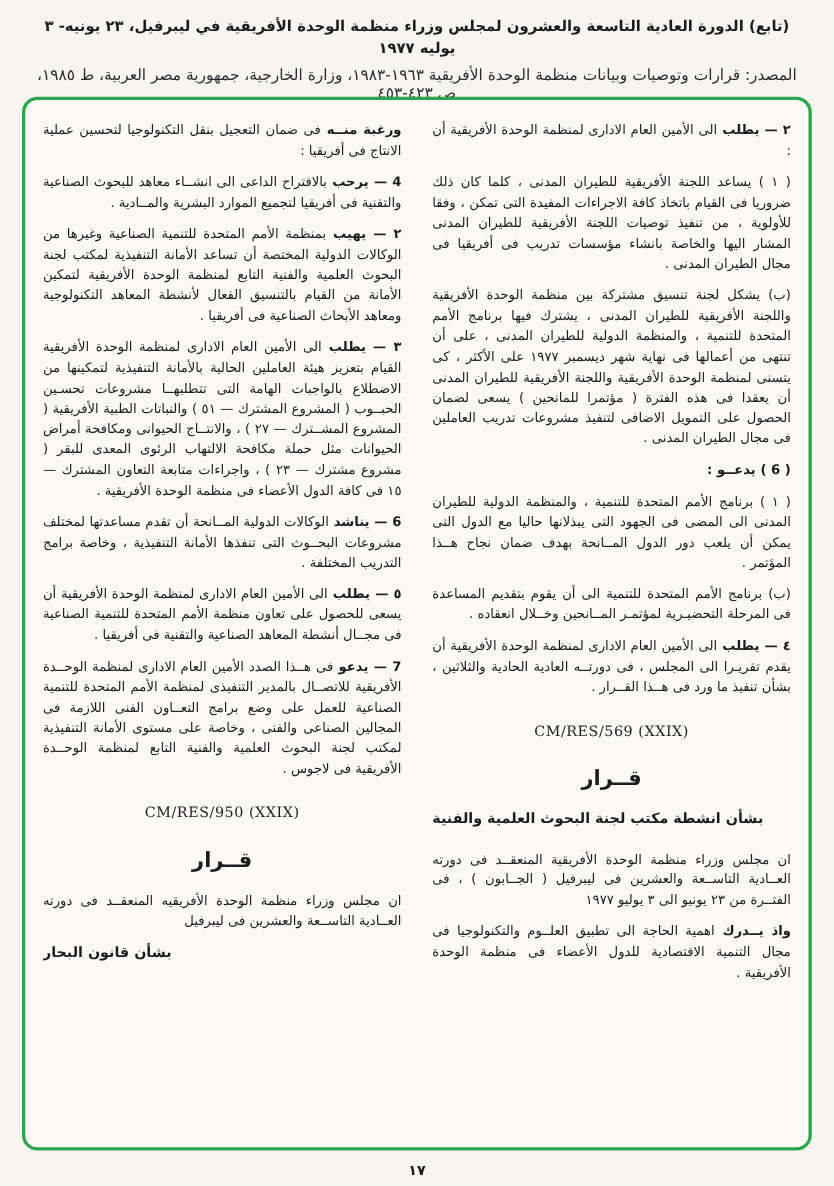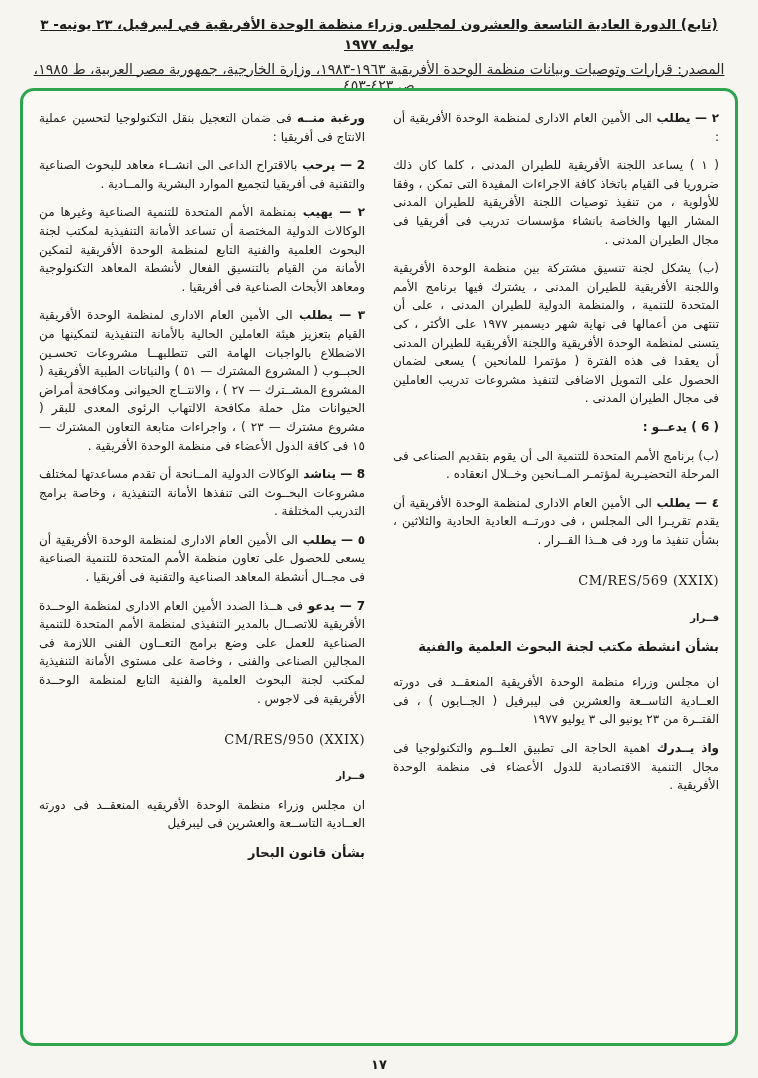--- a/index.html
+++ b/index.html
@@ -5,21 +5,21 @@
   html, body { margin: 0; padding: 0; }
   body {
     width: 758px;
     height: 1078px;
     background: #f6f5f0;
     font-family: "DejaVu Sans", sans-serif;
     color: #1c1c1c;
     position: relative;
     overflow: hidden;
   }
-  .page { width: 758px; height: 1078px; position: relative; text-decoration: underline; }
+  .page { width: 758px; height: 1078px; position: relative; }
 
   
   .header { padding: 14px 30px 0 30px; text-align: center; direction: rtl; }
   .header .title {
     font-weight: bold;
     font-size: 13.5px;
     line-height: 1.5;
   }
   .header .source {
     font-size: 14px;
@@ -55,34 +55,35 @@
     line-height: 1.55;
     overflow: hidden;
   }
 
   .block { margin: 0 0 10px 0; }
   .block.para, .block.item { text-align: justify; }
   .block strong { font-weight: bold; }
 
   .block.code {
     direction: ltr;
-    text-align: right;
+    text-align: center;
     font-family: "DejaVu Serif", serif;
     font-size: 13px;
     letter-spacing: 0.5px;
     margin: 22px 0 18px 0;
   }
   .block.heading {
+    text-align: center;
     font-weight: bold;
-    font-size: 10px;
+    font-size: 19px;
     letter-spacing: 1px;
     margin: 14px 0 12px 0;
   }
   .block.subheading {
-    text-align: right;
+    text-align: left;
     font-weight: bold;
     font-size: 13px;
     margin: 0 0 16px 0;
   }
 
   
   .footer {
     position: absolute;
     bottom: 6px; left: 0; right: 0;
     text-align: center;
@@ -100,34 +101,35 @@
     <div class="source">المصدر: قرارات وتوصيات وبيانات منظمة الوحدة الأفريقية ١٩٦٣-١٩٨٣، وزارة الخارجية، جمهورية مصر العربية، ط ١٩٨٥، ص ٤٢٣-٤٥٣</div>
   </div>
 
   <div class="frame">
     <div class="columns">
       <div class="column">
           <p class="block item"><strong>٢ — يطلب </strong>الى الأمين العام الادارى لمنظمة الوحدة الأفريقية أن :</p>
           <p class="block para">( ١ ) يساعد اللجنة الأفريقية للطيران المدنى ، كلما كان ذلك ضروريا فى القيام باتخاذ كافة الاجراءات المفيدة التى تمكن ، وفقا للأولوية ، من تنفيذ توصيات اللجنة الأفريقية للطيران المدنى المشار اليها والخاصة بانشاء مؤسسات تدريب فى أفريقيا فى مجال الطيران المدنى .</p>
           <p class="block para">(ب) يشكل لجنة تنسيق مشتركة بين منظمة الوحدة الأفريقية واللجنة الأفريقية للطيران المدنى ، يشترك فيها برنامج الأمم المتحدة للتنمية ، والمنظمة الدولية للطيران المدنى ، على أن تنتهى من أعمالها فى نهاية شهر ديسمبر ١٩٧٧ على الأكثر ، كى يتسنى لمنظمة الوحدة الأفريقية واللجنة الأفريقية للطيران المدنى أن يعقدا فى هذه الفترة ( مؤتمرا للمانحين ) يسعى لضمان الحصول على التمويل الاضافى لتنفيذ مشروعات تدريب العاملين فى مجال الطيران المدنى .</p>
           <p class="block item"><strong>( 6 ) يدعــو : </strong></p>
-          <p class="block para">(ب) برنامج الأمم المتحدة للتنمية الى أن يقوم بتقديم الصناعى فى المرحلة التحضيـرية لمؤتمـر المــانحين وخــلال انعقاده .</p>
+          <p class="block para">( ١ ) برنامج الأمم المتحدة للتنمية ، والمنظمة الدولية للطيران المدنى الى المضى فى الجهود التى يبذلانها حاليا مع الدول التى يمكن أن يلعب دور الدول المــانحة بهدف ضمان نجاح هــذا المؤتمر .</p>
+          <p class="block para">(ب) برنامج الأمم المتحدة للتنمية الى أن يقوم بتقديم المساعدة فى المرحلة التحضيـرية لمؤتمـر المــانحين وخــلال انعقاده .</p>
           <p class="block item"><strong>٤ — يطلب </strong>الى الأمين العام الادارى لمنظمة الوحدة الأفريقية أن يقدم تقريـرا الى المجلس ، فى دورتــه العادية الحادية والثلاثين ، بشأن تنفيذ ما ورد فى هــذا القــرار .</p>
           <div class="block code">CM/RES/569 (XXIX)</div>
           <p class="block heading">قــرار</p>
           <p class="block subheading">بشأن انشطة مكتب لجنة البحوث العلمية والفنية</p>
           <p class="block para">ان مجلس وزراء منظمة الوحدة الأفريقية المنعقــد فى دورته العــادية التاســعة والعشرين فى ليبرفيل ( الجــابون ) ، فى الفتــرة من ٢٣ يونيو الى ٣ يوليو ١٩٧٧</p>
           <p class="block item"><strong>واذ يــدرك </strong>اهمية الحاجة الى تطبيق العلــوم والتكنولوجيا فى مجال التنمية الاقتصادية للدول الأعضاء فى منظمة الوحدة الأفريقية .</p>
         </div>
       <div class="column">
           <p class="block item"><strong>ورغبة منــه </strong>فى ضمان التعجيل بنقل التكنولوجيا لتحسين عملية الانتاج فى أفريقيا :</p>
-          <p class="block item"><strong>2 — يرحب </strong>بالاقتراح الداعى الى انشــاء معاهد للبحوث الصناعية والتقنية فى أفريقيا لتجميع الموارد البشرية والمــادية .</p>
+          <p class="block item"><strong>4 — يرحب </strong>بالاقتراح الداعى الى انشــاء معاهد للبحوث الصناعية والتقنية فى أفريقيا لتجميع الموارد البشرية والمــادية .</p>
           <p class="block item"><strong>٢ — يهيب </strong>بمنظمة الأمم المتحدة للتنمية الصناعية وغيرها من الوكالات الدولية المختصة أن تساعد الأمانة التنفيذية لمكتب لجنة البحوث العلمية والفنية التابع لمنظمة الوحدة الأفريقية لتمكين الأمانة من القيام بالتنسيق الفعال لأنشطة المعاهد التكنولوجية ومعاهد الأبحاث الصناعية فى أفريقيا .</p>
           <p class="block item"><strong>٣ — يطلب </strong>الى الأمين العام الادارى لمنظمة الوحدة الأفريقية القيام بتعزيز هيئة العاملين الحالية بالأمانة التنفيذية لتمكينها من الاضطلاع بالواجبات الهامة التى تتطلبهــا مشروعات تحسـين الحبــوب ( المشروع المشترك — ٥١ ) والنباتات الطبية الأفريقية ( المشروع المشــترك — ٢٧ ) ، والانتــاج الحيوانى ومكافحة أمراض الحيوانات مثل حملة مكافحة الالتهاب الرئوى المعدى للبقر ( مشروع مشترك — ٢٣ ) ، واجراءات متابعة التعاون المشترك — ١٥ فى كافة الدول الأعضاء فى منظمة الوحدة الأفريقية .</p>
-          <p class="block item"><strong>8 — يناشد </strong>الوكالات الدولية المــانحة أن تقدم مساعدتها لمختلف مشروعات البحــوث التى تنفذها الأمانة التنفيذية ، وخاصة برامج التدريب المختلفة .</p>
+          <p class="block item"><strong>6 — يناشد </strong>الوكالات الدولية المــانحة أن تقدم مساعدتها لمختلف مشروعات البحــوث التى تنفذها الأمانة التنفيذية ، وخاصة برامج التدريب المختلفة .</p>
           <p class="block item"><strong>٥ — يطلب </strong>الى الأمين العام الادارى لمنظمة الوحدة الأفريقية أن يسعى للحصول على تعاون منظمة الأمم المتحدة للتنمية الصناعية فى مجــال أنشطة المعاهد الصناعية والتقنية فى أفريقيا .</p>
           <p class="block item"><strong>7 — يدعو </strong>فى هــذا الصدد الأمين العام الادارى لمنظمة الوحــدة الأفريقية للاتصــال بالمدير التنفيذى لمنظمة الأمم المتحدة للتنمية الصناعية للعمل على وضع برامج التعــاون الفنى اللازمة فى المجالين الصناعى والفنى ، وخاصة على مستوى الأمانة التنفيذية لمكتب لجنة البحوث العلمية والفنية التابع لمنظمة الوحــدة الأفريقية فى لاجوس .</p>
           <div class="block code">CM/RES/950 (XXIX)</div>
           <p class="block heading">قــرار</p>
           <p class="block para">ان مجلس وزراء منظمة الوحدة الأفريقيه المنعقــد فى دورته العــادية التاســعة والعشرين فى ليبرفيل</p>
           <p class="block subheading">بشأن قانون البحار</p>
         </div>
     </div>
   </div>
 

